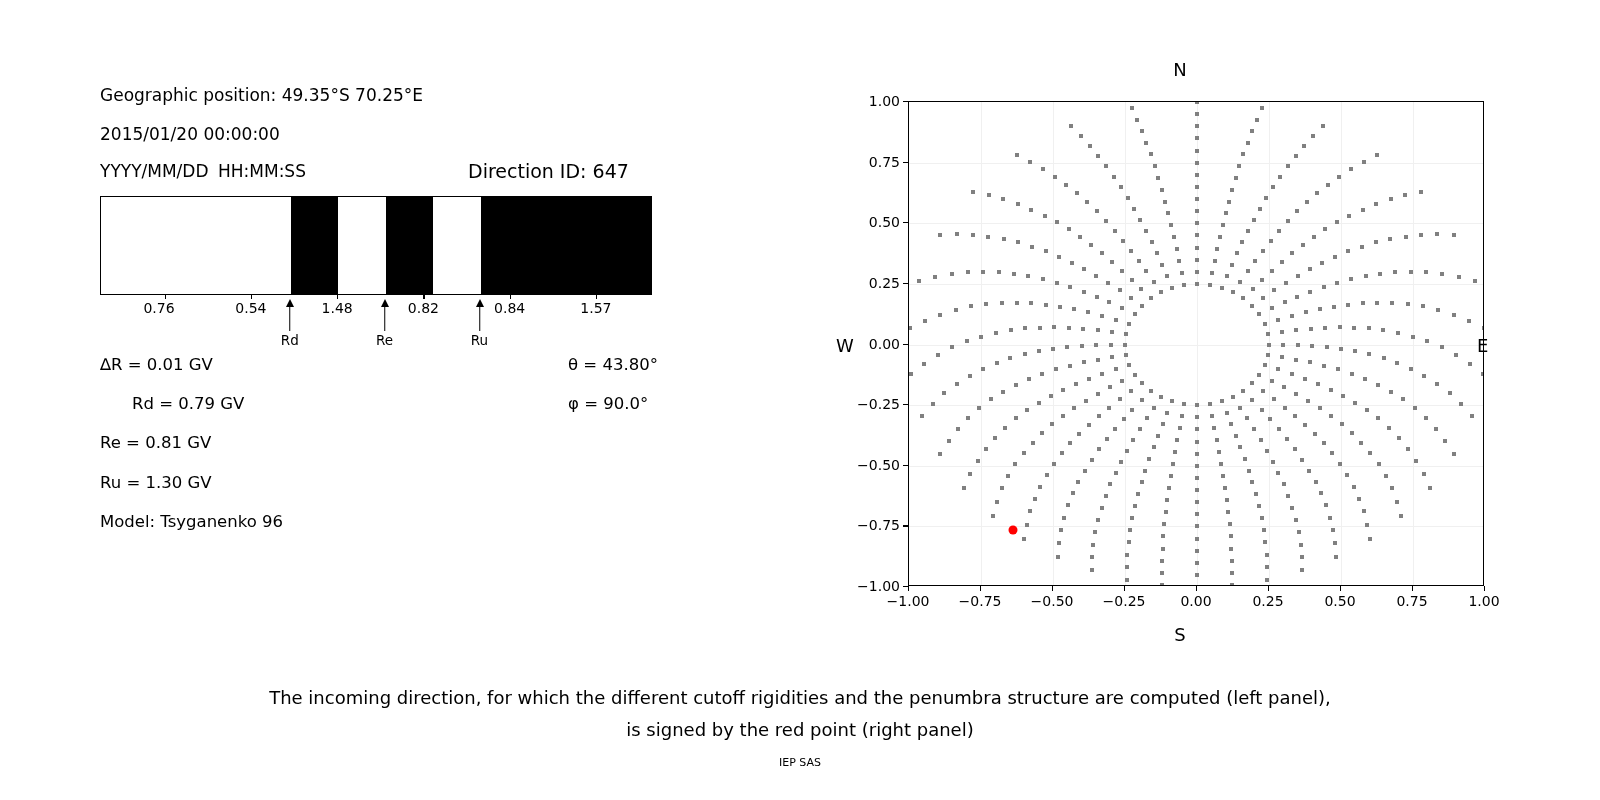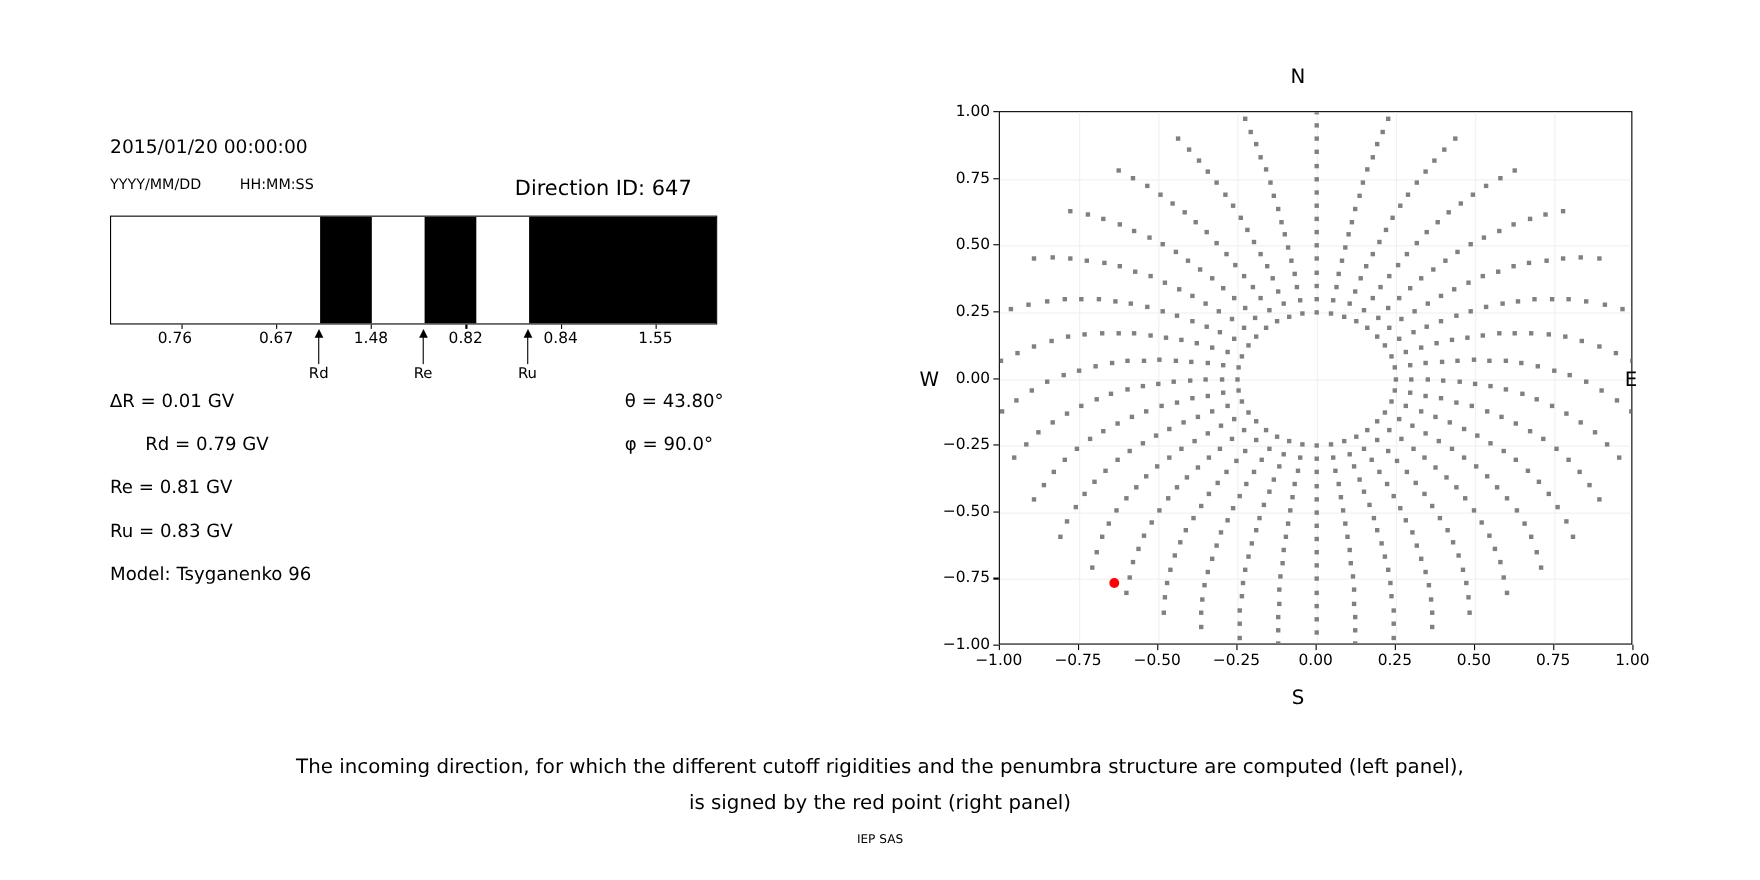--- a/index.html
+++ b/index.html
@@ -24,21 +24,21 @@
     position: absolute;
     font-size: 17px;
     color: #000;
     white-space: nowrap;
   }
   #geo-position { left: 100px; top: 85px; }
   #datetime-line { left: 100px; top: 124px; }
 
   .fmt-hint {
     position: absolute;
-    font-size: 13px;
+    font-size: 17px;
     color: #000;
     white-space: nowrap;
   }
   #fmt-date { left: 100px; top: 161px; }
   #fmt-time { left: 218px; top: 161px; }
 
   #direction-id {
     position: absolute;
     left: 468px; top: 160px;
     font-size: 19px;
@@ -213,20 +213,21 @@
     text-align: center;
     font-size: 11px;
     color: #000;
   }
 </style>
 </head>
 <body>
 
 <div class="abs" id="left-panel">
 
+  <div class="hdr-line" id="geo-position">Geographic position: 49.35°S 70.25°E</div>
 
   <div class="hdr-line" id="datetime-line">2015/01/20 00:00:00</div>
 
   <div class="fmt-hint" id="fmt-date">YYYY/MM/DD</div>
 
   <div class="fmt-hint" id="fmt-time">HH:MM:SS</div>
 
   <div id="direction-id">Direction ID: 647</div>
 
   <div id="penumbra-figure">
@@ -234,50 +235,50 @@
         <div class="band" style="left: 189.75px; width: 47.4375px;"></div>
         <div class="band" style="left: 284.625px; width: 47.4375px;"></div>
         <div class="band" style="left: 379.5px; width: 172.5px;"></div>
       </div>
   </div>
 
   <div id="penumbra-axis">
       <div class="tick-mark" style="left: 64.6875px;"></div>
       <div class="tick-label" style="left: 59px;">0.76</div>
       <div class="tick-mark" style="left: 150.938px;"></div>
-      <div class="tick-label" style="left: 150.938px;">0.67</div>
+      <div class="tick-label" style="left: 150.938px;">0.54</div>
       <div class="tick-mark" style="left: 237.188px;"></div>
       <div class="tick-label" style="left: 237.188px;">1.48</div>
       <div class="tick-mark" style="left: 323.437px;"></div>
       <div class="tick-label" style="left: 323.437px;">0.82</div>
       <div class="tick-mark" style="left: 409.687px;"></div>
       <div class="tick-label" style="left: 409.687px;">0.84</div>
       <div class="tick-mark" style="left: 495.937px;"></div>
-      <div class="tick-label" style="left: 495.937px;">1.55</div>
+      <div class="tick-label" style="left: 495.937px;">1.57</div>
       <div class="r-arrow-group" style="left: 189.75px;">
         <div class="r-arrow-shaft"></div>
         <div class="r-arrow-head"></div>
         <div class="r-arrow-label">Rd</div>
       </div>
       <div class="r-arrow-group" style="left: 284.625px;">
         <div class="r-arrow-shaft"></div>
         <div class="r-arrow-head"></div>
         <div class="r-arrow-label">Re</div>
       </div>
       <div class="r-arrow-group" style="left: 379.5px;">
         <div class="r-arrow-shaft"></div>
         <div class="r-arrow-head"></div>
         <div class="r-arrow-label">Ru</div>
       </div>
     </div>
 
 <div class="param-line param-left" style="top: 355px;">∆R = 0.01 GV</div>
     <div class="param-line param-left" style="top: 394px; margin-left: 32px;">Rd = 0.79 GV</div>
     <div class="param-line param-left" style="top: 433px;">Re = 0.81 GV</div>
-    <div class="param-line param-left" style="top: 473px;">Ru = 0.83 GV</div>
+    <div class="param-line param-left" style="top: 473px;">Ru = 1.30 GV</div>
     <div class="param-line param-left" style="top: 512px;">Model: Tsyganenko 96</div>
     <div class="param-line param-right" style="top: 355px;">θ = 43.80°</div>
     <div class="param-line param-right" style="top: 394px;">φ = 90.0°</div>
   </div>
 
 <div class="abs" id="polar-panel">
 
   <div id="polar-frame">
       <div class="gridline-v" style="left: 72px;"></div>
       <div class="gridline-h" style="top: 424.375px;"></div>

